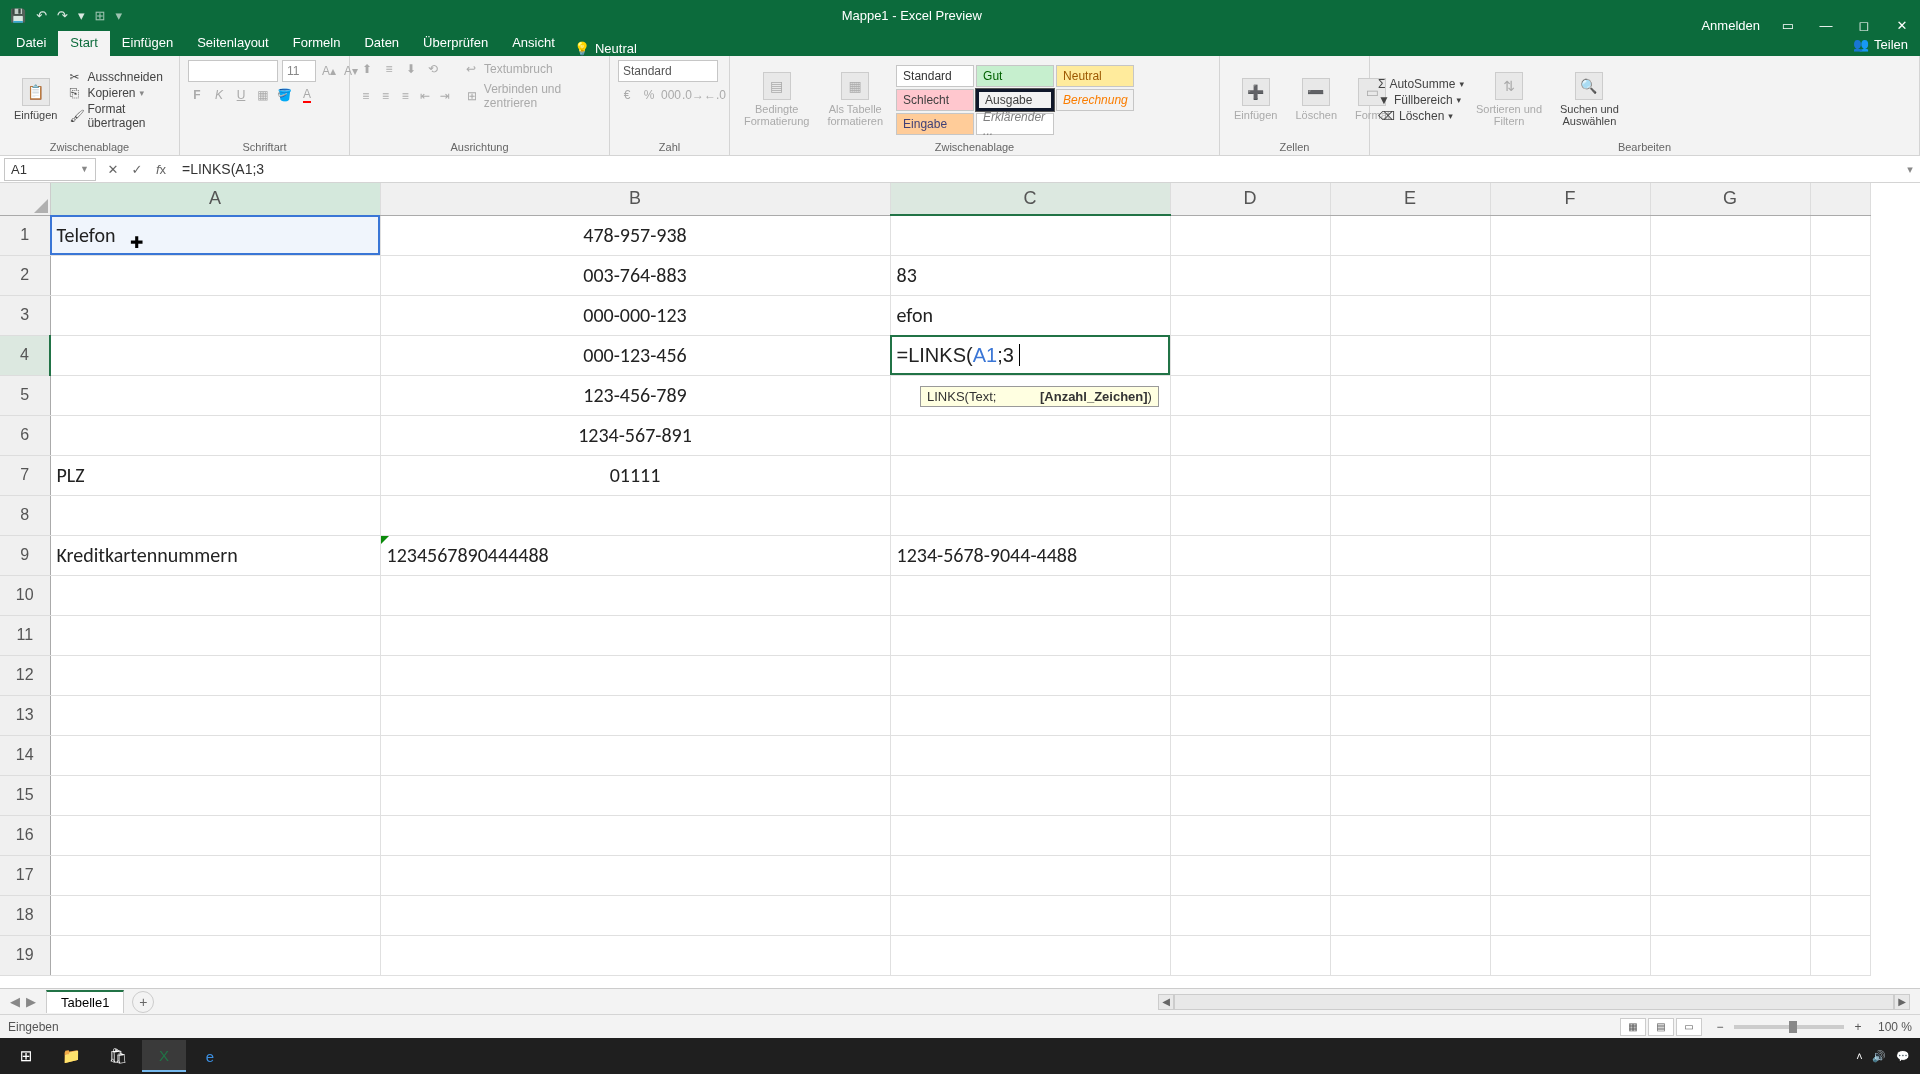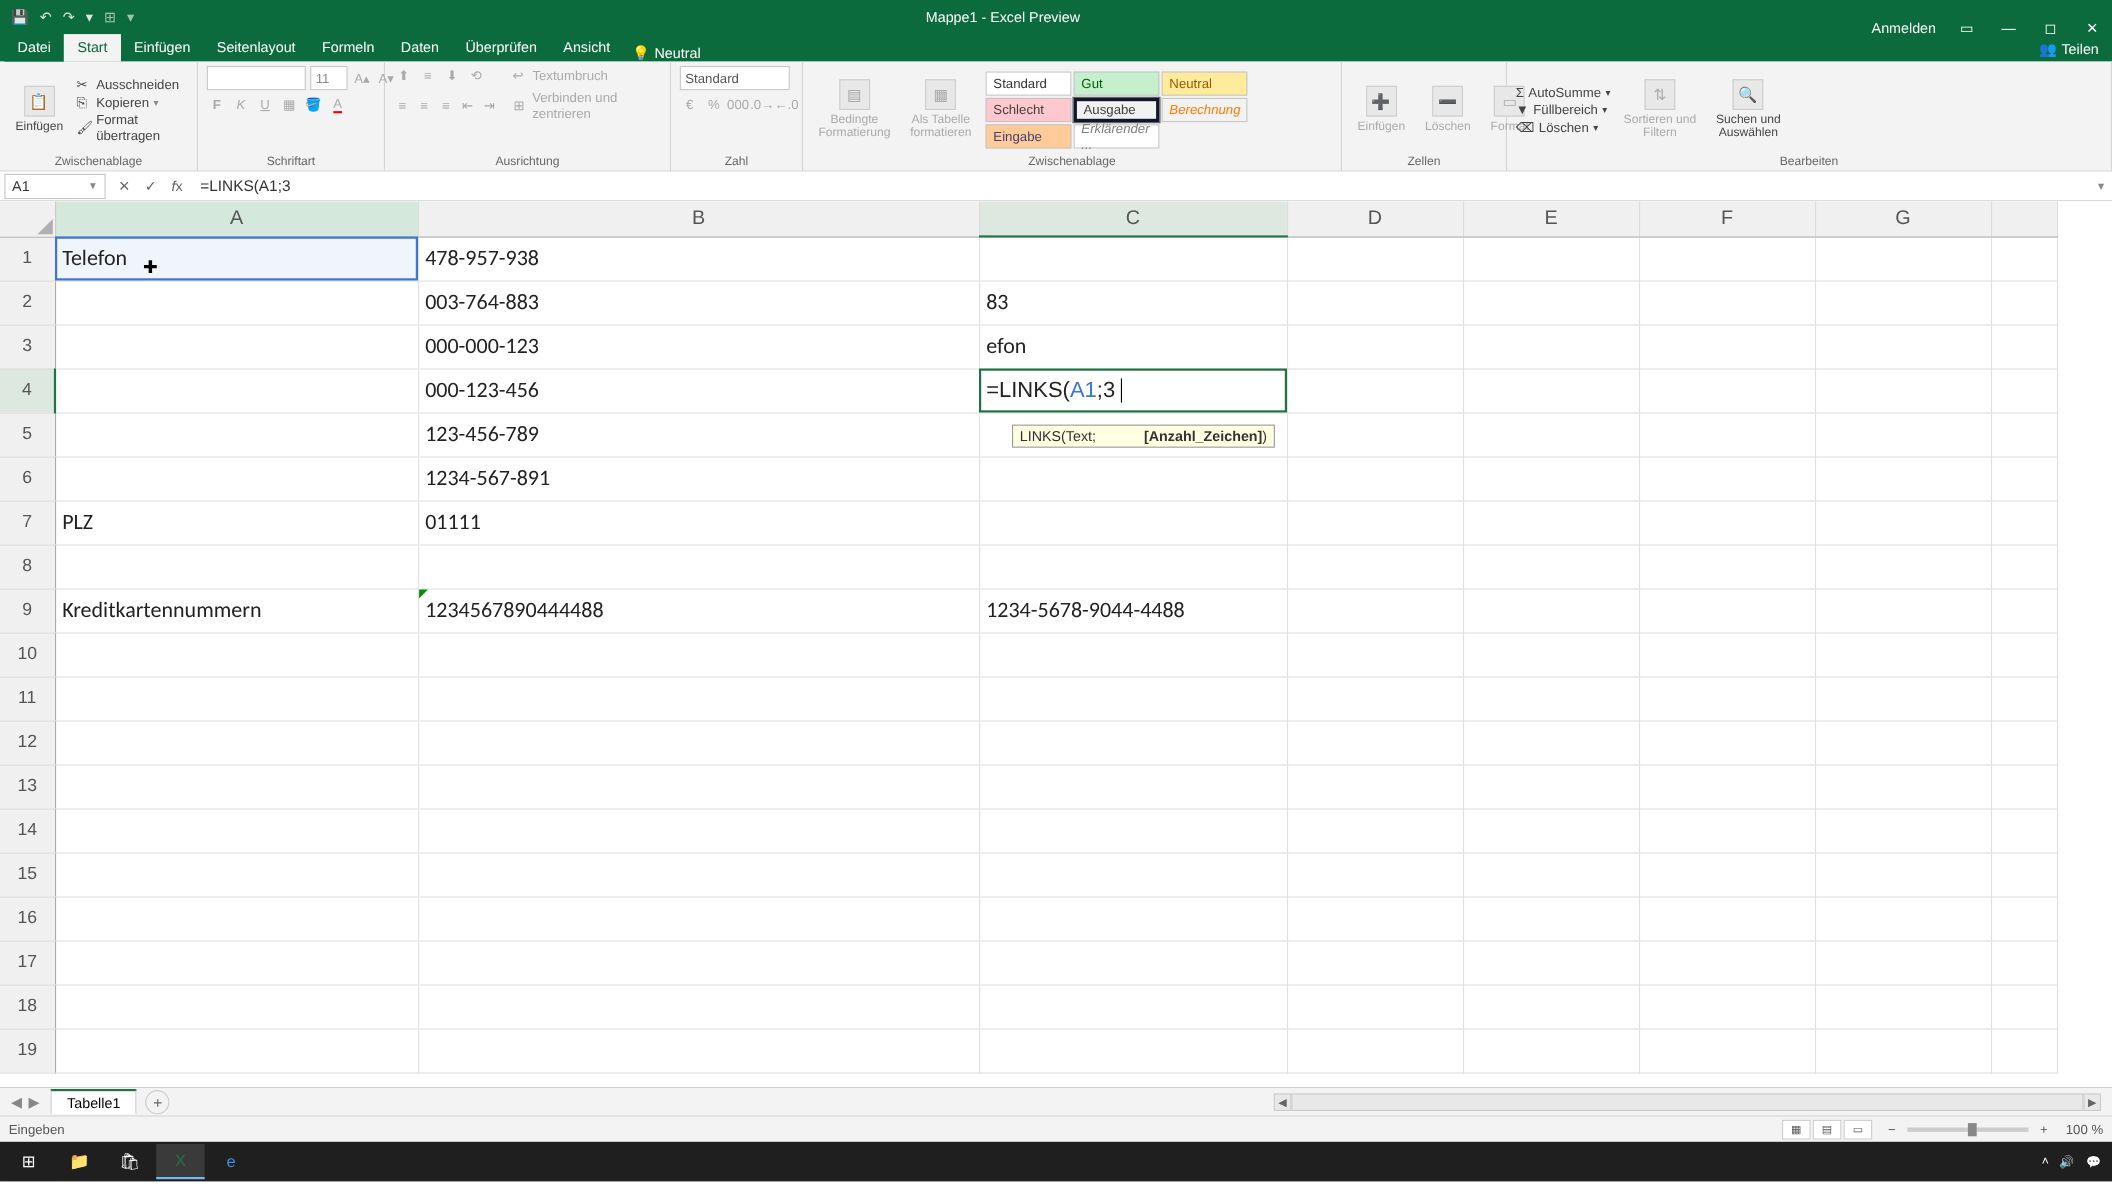--- a/index.html
+++ b/index.html
@@ -64,21 +64,21 @@
 .gridwrap { position: relative; background: #fff; }
 .gridwrap table { border-collapse: collapse; table-layout: fixed; }
 .corner { width: 50px; height: 32px; background: #f0f0f0; border-right: 1px solid #ccc; border-bottom: 1px solid #aaa; position: relative; }
 .corner::after { content: ""; position: absolute; right: 2px; bottom: 2px; border-style: solid; border-width: 0 0 14px 14px; border-color: transparent transparent #b0b0b0 transparent; }
 th.colh { background: #f0f0f0; border-right: 1px solid #ddd; border-bottom: 1px solid #aaa; font-weight: normal; font-size: 18px; color: #555; height: 32px; }
 th.colh.refsel { background: #d4e8dc; }
 th.colh.activeC { border-bottom: 2px solid #217346; background: #dce8e0; }
 th.rowh { background: #f0f0f0; border-right: 1px solid #aaa; border-bottom: 1px solid #ddd; font-weight: normal; font-size: 16px; color: #555; width: 50px; text-align: center; }
 th.rowh.activeR { border-right: 2px solid #217346; background: #dce8e0; }
 td.cell { border-right: 1px solid #e0e0e0; border-bottom: 1px solid #e0e0e0; font-size: 20px; padding: 2px 6px; color: #222; height: 40px; vertical-align: middle; font-family: Calibri, sans-serif; overflow: visible; white-space: nowrap; }
-td.cell.ralign { text-align: left; }
+td.cell.ralign { text-align: center; }
 td.cell.referenced { outline: 2px solid #3a76d6; outline-offset: -2px; background: #f0f5fc; }
 td.cell.editing { outline: 2px solid #217346; outline-offset: -2px; background: #fff; }
 .formula-ref { color: #3a76d6; }
 .greentri { position: relative; }
 .greentri::before { content: ""; position: absolute; left: 0; top: 0; border-style: solid; border-width: 8px 8px 0 0; border-color: #0a8a0a transparent transparent transparent; }
 .tooltip { position: absolute; background: #ffffe1; border: 1px solid #9a9a9a; font-size: 13px; padding: 2px 6px; color: #333; font-family: Tahoma, sans-serif; }
 .tooltip b { font-weight: bold; padding-left: 40px; }
 
 
 .sheettabs { height: 26px; border-top: 1px solid #ccc; background: #f3f3f3; display: flex; align-items: center; font-size: 13px; }

